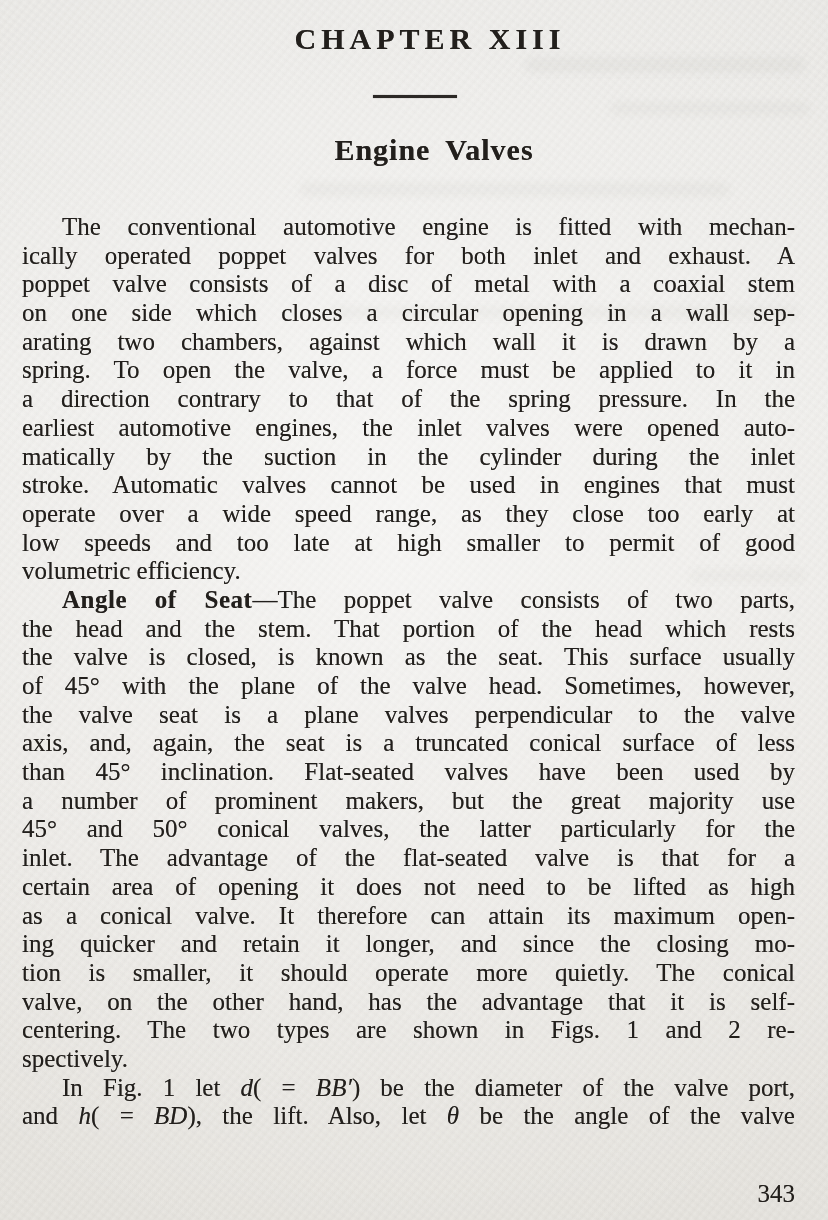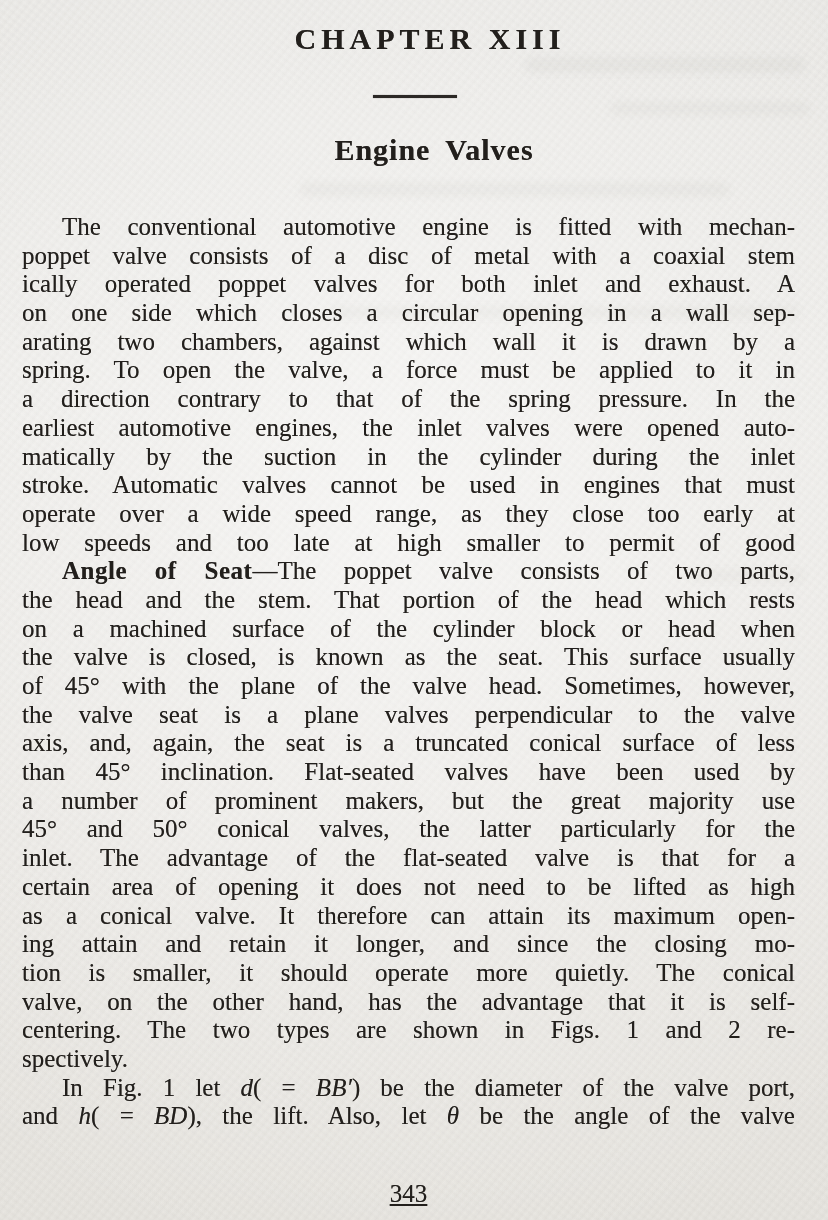--- a/index.html
+++ b/index.html
@@ -61,24 +61,23 @@
     height: 28.7px; line-height: 28.7px;
     text-align: justify;
     text-align-last: justify;
   }
   .line.indent { text-indent: 40px; }
   .line.end { text-align-last: left; }
   .seg-bold { font-weight: bold; letter-spacing: 0.5px; }
   .seg-italic { font-style: italic; }
   .pagenum {
     position: absolute; top: 1180px; left: 22px;
-    width: 773px; text-align: center;
+    width: 773px; text-align: right;
     font-size: 25px;
     text-shadow: 0 0 0.5px rgba(30,27,24,0.55);
-    text-decoration: underline;
   }
 </style>
 </head>
 <body>
 
 <div class="page">
   <div class="ghost g1"></div>
   <div class="ghost g2"></div>
   <div class="ghost g3"></div>
   <div class="ghost g4"></div>
@@ -86,47 +85,47 @@
 
   <h1 class="chapter">CHAPTER XIII</h1>
 
   <div class="rule"></div>
 
   <h2 class="title">Engine Valves</h2>
 
   <div class="body">
     <div class="paragraph">
         <div class="line indent"><span>The conventional automotive engine is fitted with mechan-</span></div>
+        <div class="line"><span>ically operated poppet valves for both inlet and exhaust.  A</span></div>
         <div class="line"><span>poppet valve consists of a disc of metal with a coaxial stem</span></div>
-        <div class="line"><span>ically operated poppet valves for both inlet and exhaust.  A</span></div>
         <div class="line"><span>on one side which closes a circular opening in a wall sep-</span></div>
         <div class="line"><span>arating two chambers, against which wall it is drawn by a</span></div>
         <div class="line"><span>spring.  To open the valve, a force must be applied to it in</span></div>
         <div class="line"><span>a direction contrary to that of the spring pressure.  In the</span></div>
         <div class="line"><span>earliest automotive engines, the inlet valves were opened auto-</span></div>
         <div class="line"><span>matically by the suction in the cylinder during the inlet</span></div>
         <div class="line"><span>stroke.  Automatic valves cannot be used in engines that must</span></div>
         <div class="line"><span>operate over a wide speed range, as they close too early at</span></div>
         <div class="line"><span>low speeds and too late at high smaller to permit of good</span></div>
+        <div class="line end"><span>volumetric efficiency.</span></div>
       </div>
     <div class="paragraph">
         <div class="line indent"><span class="seg-bold">Angle of Seat</span><span>—The poppet valve consists of two parts,</span></div>
         <div class="line"><span>the head and the stem.  That portion of the head which rests</span></div>
-        <div class="line"><span>on a machined surface of the cylinder block or head when</span></div>
         <div class="line"><span>the valve is closed, is known as the seat.  This surface usually</span></div>
         <div class="line"><span>of 45° with the plane of the valve head.  Sometimes, however,</span></div>
         <div class="line"><span>the valve seat is a plane valves perpendicular to the valve</span></div>
         <div class="line"><span>axis, and, again, the seat is a truncated conical surface of less</span></div>
         <div class="line"><span>than 45° inclination.  Flat-seated valves have been used by</span></div>
         <div class="line"><span>a number of prominent makers, but the great majority use</span></div>
         <div class="line"><span>45° and 50° conical valves, the latter particularly for the</span></div>
         <div class="line"><span>inlet.  The advantage of the flat-seated valve is that for a</span></div>
         <div class="line"><span>certain area of opening it does not need to be lifted as high</span></div>
         <div class="line"><span>as a conical valve.  It therefore can attain its maximum open-</span></div>
-        <div class="line"><span>ing attain and retain it longer, and since the closing mo-</span></div>
+        <div class="line"><span>ing quicker and retain it longer, and since the closing mo-</span></div>
         <div class="line"><span>tion is smaller, it should operate more quietly.  The conical</span></div>
         <div class="line"><span>valve, on the other hand, has the advantage that it is self-</span></div>
         <div class="line"><span>centering.  The two types are shown in Figs. 1 and 2 re-</span></div>
         <div class="line end"><span>spectively.</span></div>
       </div>
     <div class="paragraph">
         <div class="line indent"><span>In Fig. 1 let </span><span class="seg-italic">d</span><span>( = </span><span class="seg-italic">BB′</span><span>) be the diameter of the valve port,</span></div>
         <div class="line"><span>and </span><span class="seg-italic">h</span><span>( = </span><span class="seg-italic">BD</span><span>), the lift.  Also, let </span><span class="seg-italic">θ</span><span> be the angle of the valve</span></div>
       </div>
   </div>

